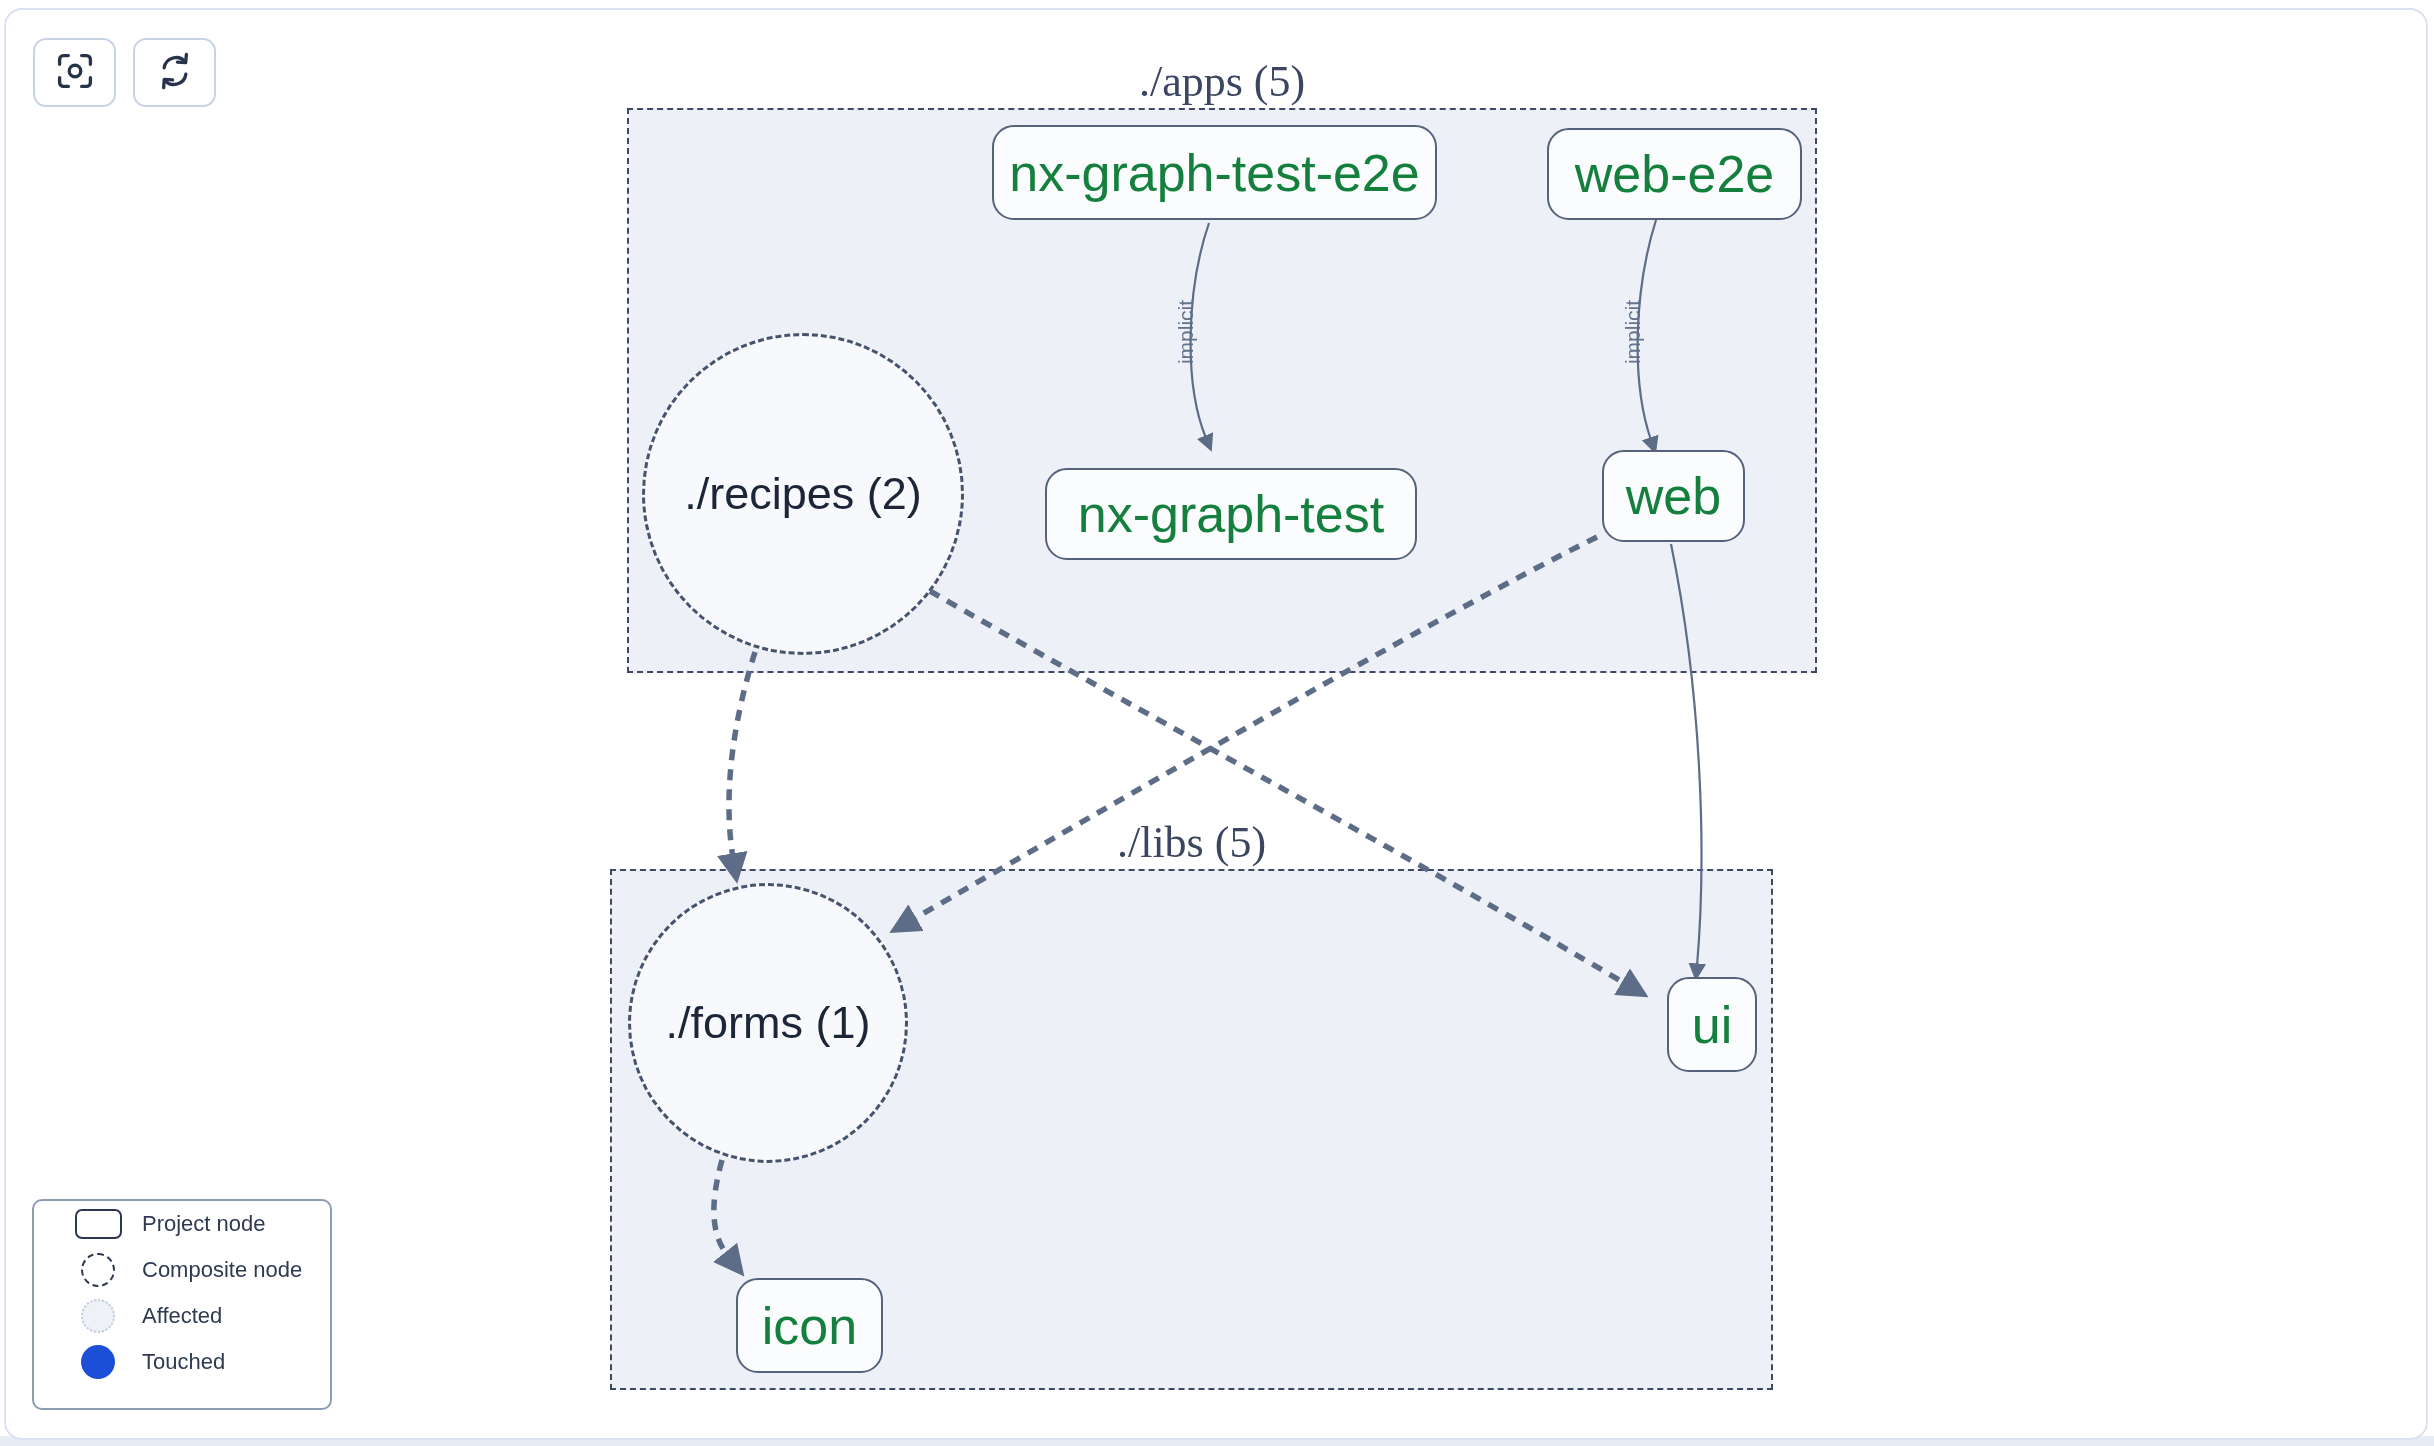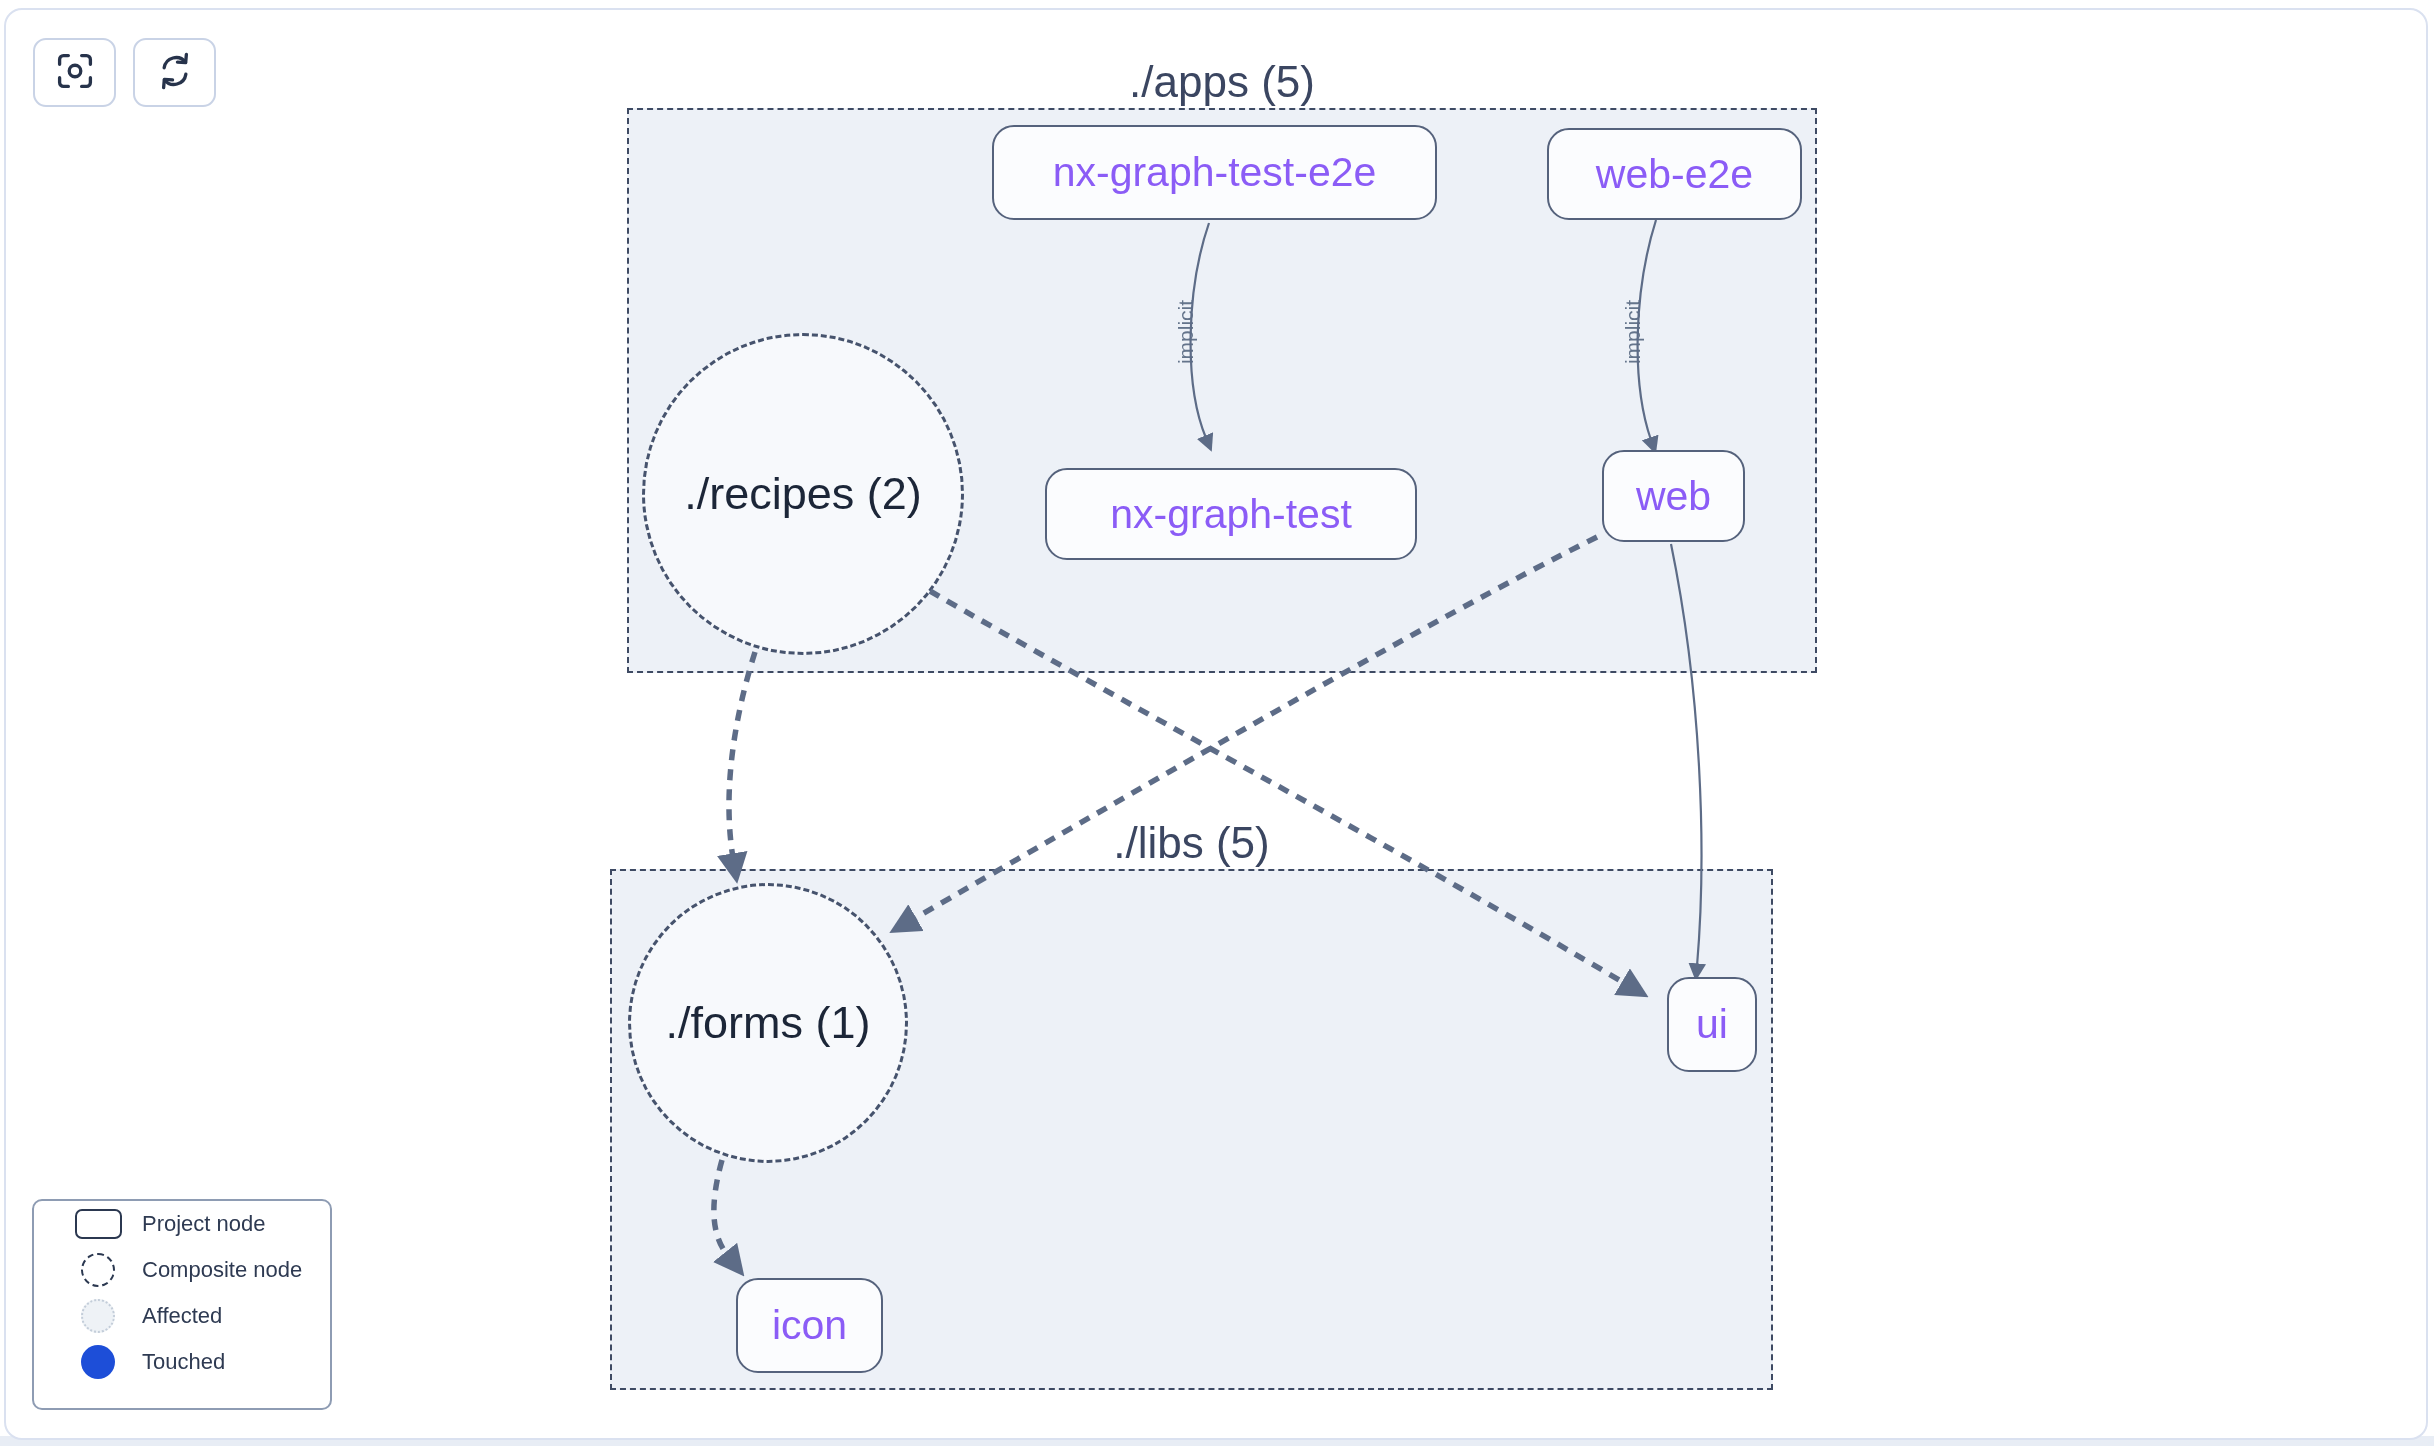--- a/index.html
+++ b/index.html
@@ -42,20 +42,21 @@
   }
   .group-apps { left: 627px; top: 108px; width: 1190px; height: 565px; }
   .group-libs { left: 610px; top: 869px; width: 1163px; height: 521px; }
   .group-label {
     position: absolute;
     text-align: center;
     font-size: 44px;
     color: #3b4661;
     z-index: 4;
     line-height: 1;
+    font-family: Liberation Serif, serif;
   }
   .group-label-apps { left: 627px; top: 60px; width: 1190px; }
   .group-label-libs { left: 610px; top: 821px; width: 1163px; }
   
   .composite {
     position: absolute;
     border: 3px dashed #46536d;
     border-radius: 50%;
     background: #f7f9fc;
     display: flex; align-items: center; justify-content: center;
@@ -65,21 +66,21 @@
   }
   .composite-recipes { left: 642px; top: 333px; width: 322px; height: 322px; }
   .composite-forms  { left: 628px; top: 883px; width: 280px; height: 280px; }
   
   .node {
     position: absolute;
     background: #fbfcfe;
     border: 2px solid #55627c;
     border-radius: 22px;
     display: flex; align-items: center; justify-content: center;
-    font-size: 41px; color: #8b5cf6;
+    font-size: 52px; color: #15803d;
     z-index: 6;
     cursor: pointer;
   }
   .node-nx-graph-test-e2e { left: 992px;  top: 125px;  width: 445px; height: 95px; }
   .node-web-e2e          { left: 1547px; top: 128px;  width: 255px; height: 92px; }
   .node-nx-graph-test    { left: 1045px; top: 468px;  width: 372px; height: 92px; }
   .node-web              { left: 1602px; top: 450px;  width: 143px; height: 92px; }
   .node-ui               { left: 1667px; top: 977px;  width: 90px;  height: 95px; align-items: center; }
   .node-icon             { left: 695px;  top: 1278px; width: 147px; height: 95px; margin-left: 41px; }
   

